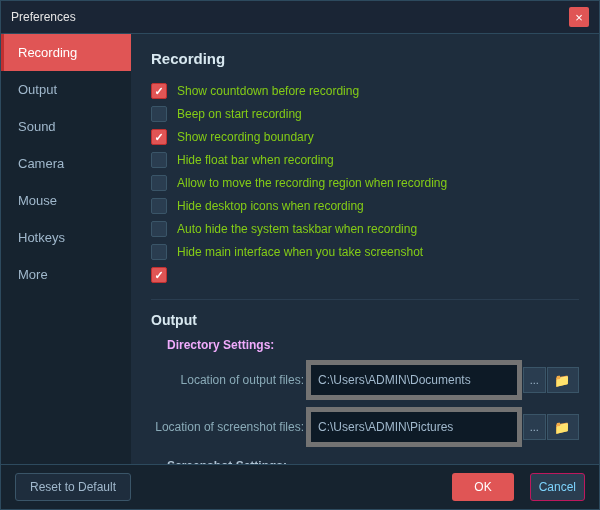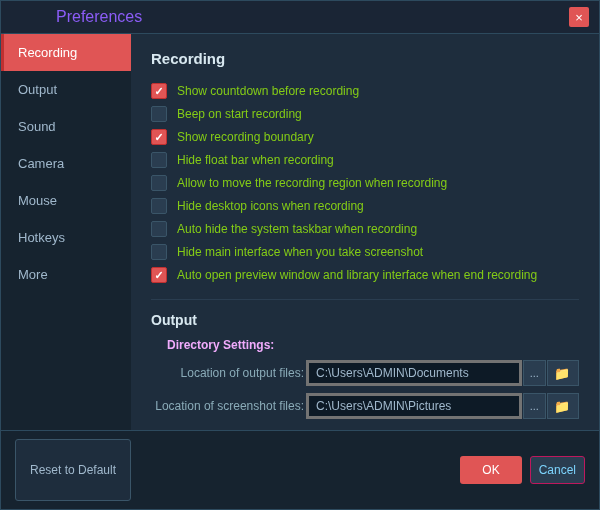--- a/index.html
+++ b/index.html
@@ -25,23 +25,22 @@
     .title-bar {
       display: flex;
       align-items: center;
       justify-content: space-between;
       padding: 6px 10px;
       background: #1a2535;
       border-bottom: 1px solid #2d4a5e;
       min-height: 30px;
     }
     .title-bar-text {
-      color: #8b5cf6;
-      font-size: 16px;
-      margin-left: 45px;
+      color: #e5e5e5;
+      font-size: 12px;
     }
     .close-btn {
       width: 20px;
       height: 20px;
       background: #e05555;
       border: none;
       border-radius: 2px;
       color: white;
       font-size: 13px;
       cursor: pointer;
@@ -155,25 +154,25 @@
       flex-shrink: 0;
     }
     .file-input-container {
       display: flex;
       flex: 1;
       align-items: center;
     }
     .file-input {
       flex: 1;
       background: #0d1a26;
-      border: 3px solid #737373;
+      border: 5px solid #737373;
       color: #a0b8cc;
       font-size: 12px;
       padding: 4px 7px;
-      height: 26px;
+      height: 40px;
       outline: none;
     }
     .dots-btn {
       background: #2a3d50;
       border: 1px solid #3a5568;
       color: #a0b8cc;
       font-size: 11px;
       padding: 0 6px;
       height: 26px;
       cursor: pointer;
@@ -247,27 +246,27 @@
       padding: 8px 14px;
       background: #16232f;
       border-top: 1px solid #2d4a5e;
       min-height: 44px;
     }
     .reset-btn {
       background: #1e2d3d;
       border: 1px solid #3a5568;
       color: #a0b8cc;
       font-size: 12px;
-      padding: 23px 14px;
+      padding: 6px 14px;
       border-radius: 3px;
       cursor: pointer;
     }
     .footer-right {
       display: flex;
-      gap: 8px;
+      gap: 16px;
     }
     .ok-btn {
       background: #e05555;
       border: none;
       color: #fff;
       font-size: 12px;
       padding: 6px 22px;
       border-radius: 3px;
       cursor: pointer;
     }
@@ -339,21 +338,20 @@
         <div class="checkbox-row">
           <div class="checkbox-box unchecked"></div>
           <span>Auto hide the system taskbar when recording</span>
         </div>
         <div class="checkbox-row">
           <div class="checkbox-box unchecked"></div>
           <span>Hide main interface when you take screenshot</span>
         </div>
         <div class="checkbox-row">
           <div class="checkbox-box checked"></div>
-          <span>Auto open preview window and library interface when end recording</span>
         </div>
       </div>
 
       <div class="divider"></div>
 
       <div class="output-section">
         <div class="output-title">Output</div>
         <div class="dir-settings-label">Directory Settings:</div>
 
         <div class="file-row">

